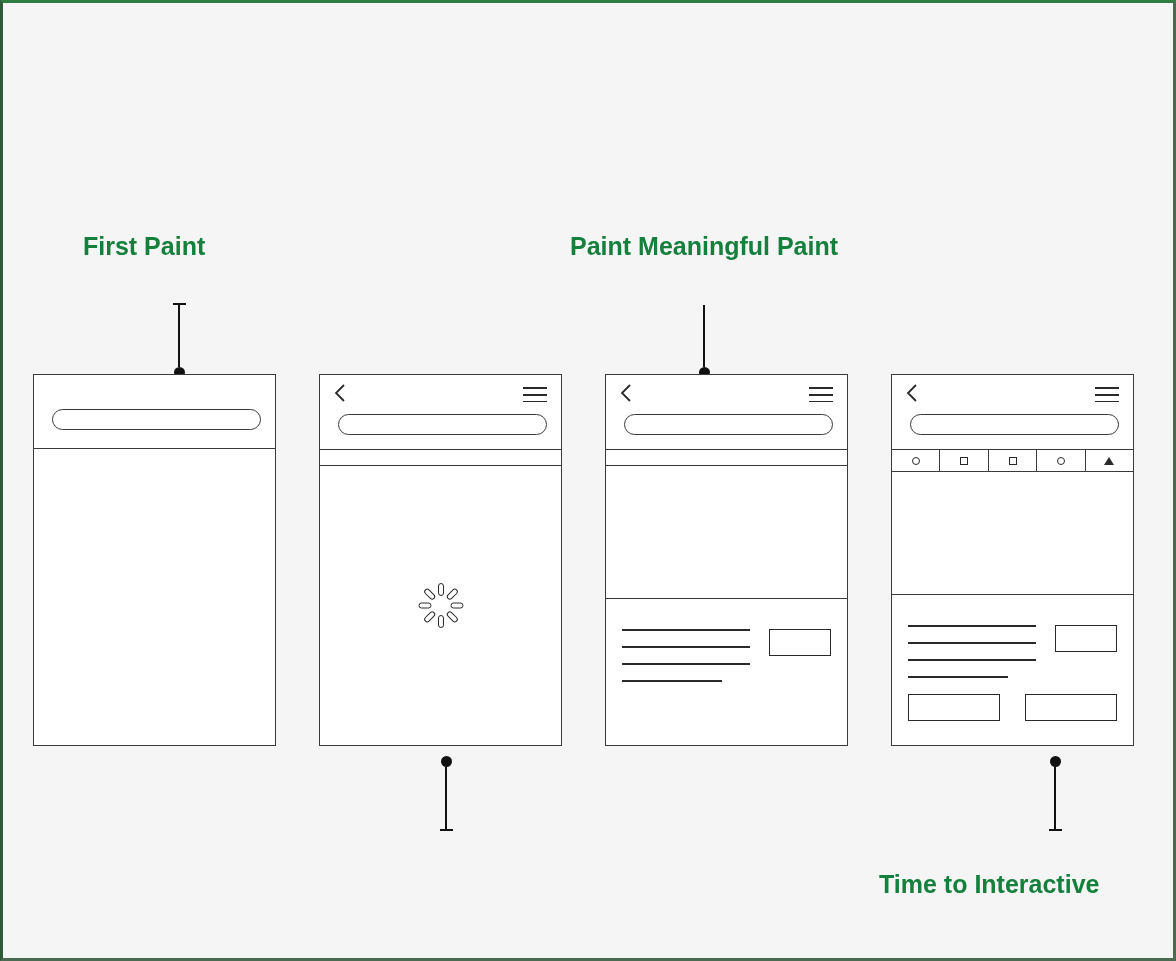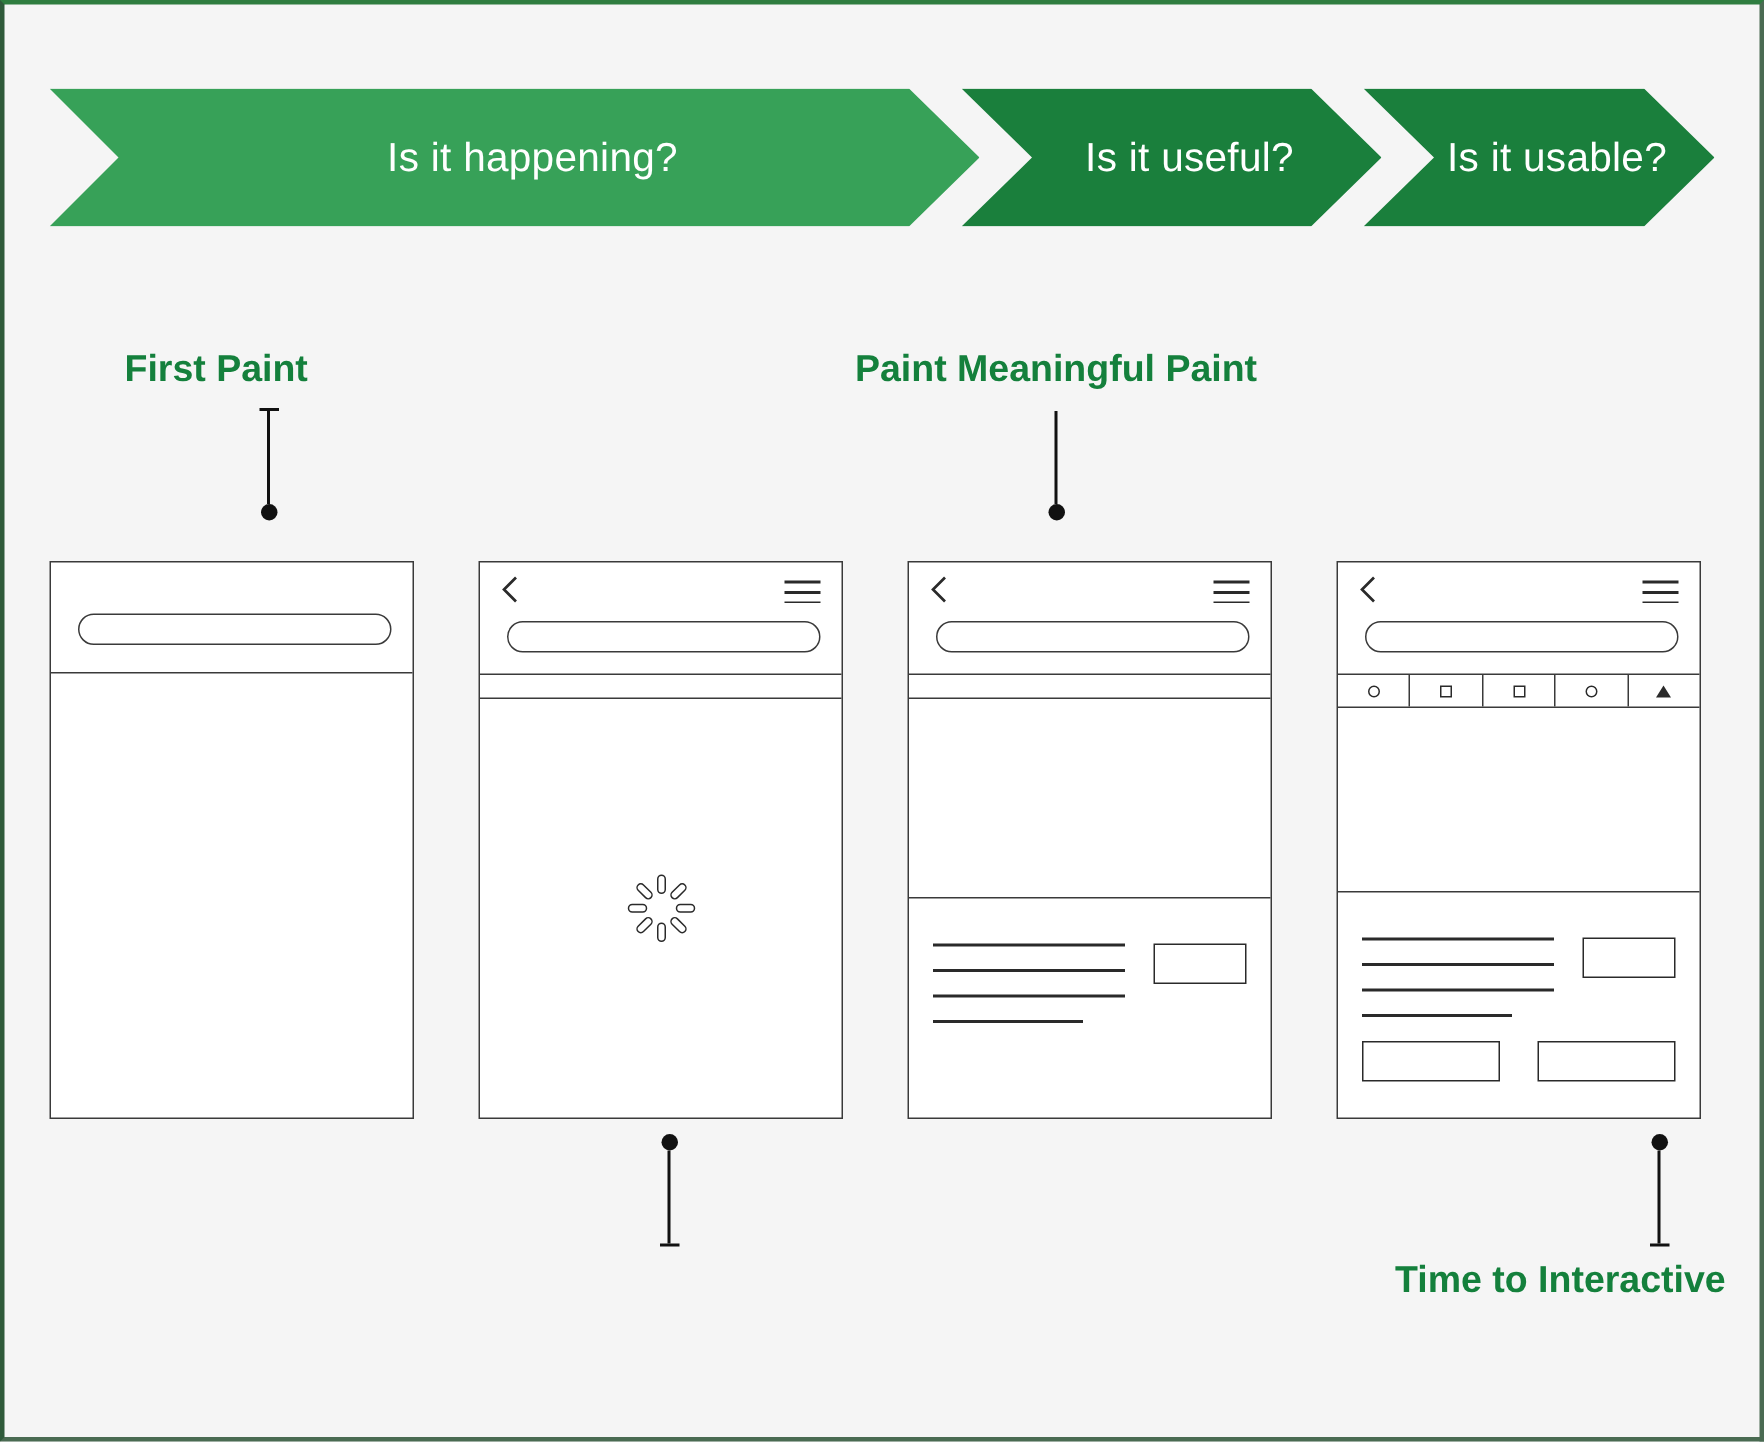--- a/index.html
+++ b/index.html
@@ -66,20 +66,21 @@
   .chev-label {
     transform: translateX(12px);
   }
 
   
   .metric {
     position: absolute;
     display: flex;
     flex-direction: column;
     align-items: center;
+    gap: 31px;
   }
   .metric-text {
     color: #14803c;
     font-size: 25px;
     font-weight: bold;
     white-space: nowrap;
     line-height: 1.1;
   }
   .leader {
     position: relative;
@@ -283,31 +284,20 @@
     border-radius: 3px;
     box-sizing: border-box;
     background: #fff;
   }
 </style>
 </head>
 <body>
 
 <div class="canvas">
 
-  <div class="banner">
-    <div class="chev chev-1">
-      <span class="chev-label">Is it happening?</span>
-    </div>
-    <div class="chev chev-2">
-      <span class="chev-label">Is it useful?</span>
-    </div>
-    <div class="chev chev-3">
-      <span class="chev-label">Is it usable?</span>
-    </div>
-  </div>
 
   <div class="metric metric-top" style="left:80px; top:230px;">
     <div class="metric-text">First Paint</div>
     <div class="leader" style="margin-left:70px;">
       <div class="leader-cap"></div>
       <div class="leader-line"></div>
       <div class="leader-dot"></div>
     </div>
   </div>
 
@@ -445,21 +435,21 @@
   </div>
 
   <div class="metric metric-bottom" style="left:288px; top:753px;">
     <div class="leader" style="margin-left:148px;">
       <div class="leader-dot"></div>
       <div class="leader-line"></div>
       <div class="leader-cap"></div>
     </div>
   </div>
 
-  <div class="metric metric-bottom" style="left:927px; top:753px;">
+  <div class="metric metric-bottom" style="left:876px; top:753px;">
     <div class="leader" style="margin-left:132px;">
       <div class="leader-dot"></div>
       <div class="leader-line"></div>
       <div class="leader-cap"></div>
     </div>
     <div class="metric-text">Time to Interactive</div>
   </div>
 
 </div>
 

